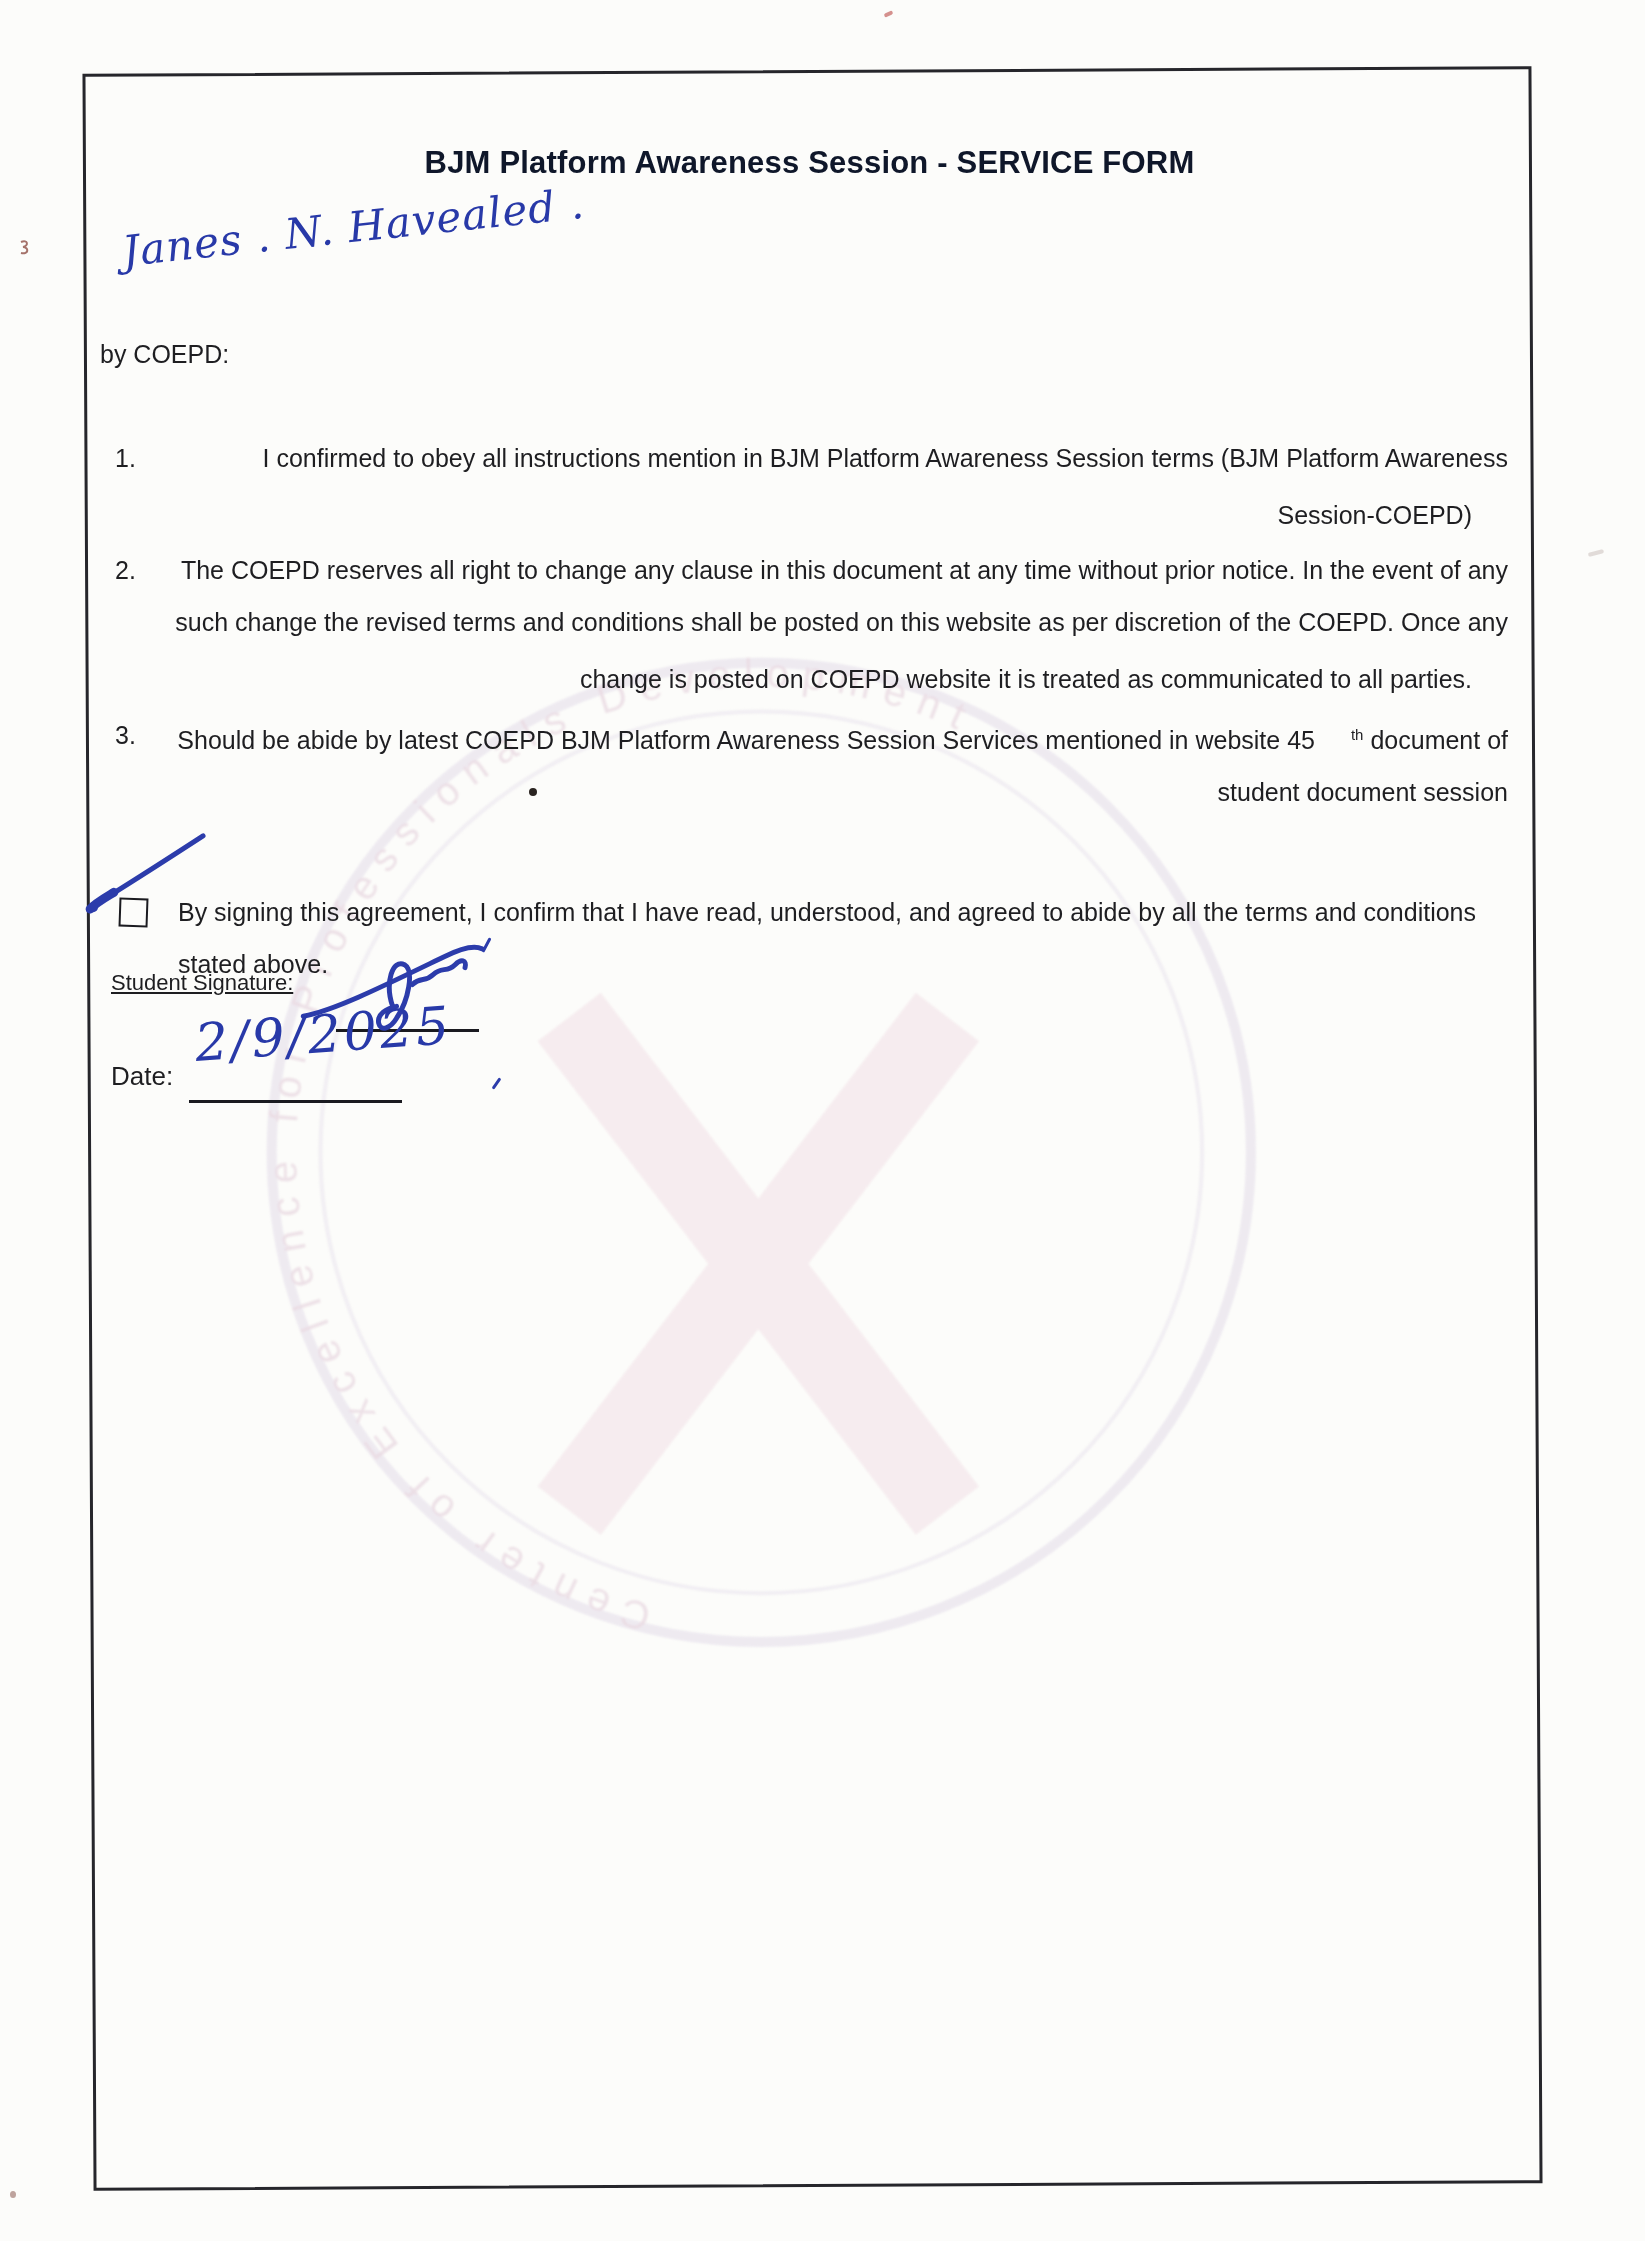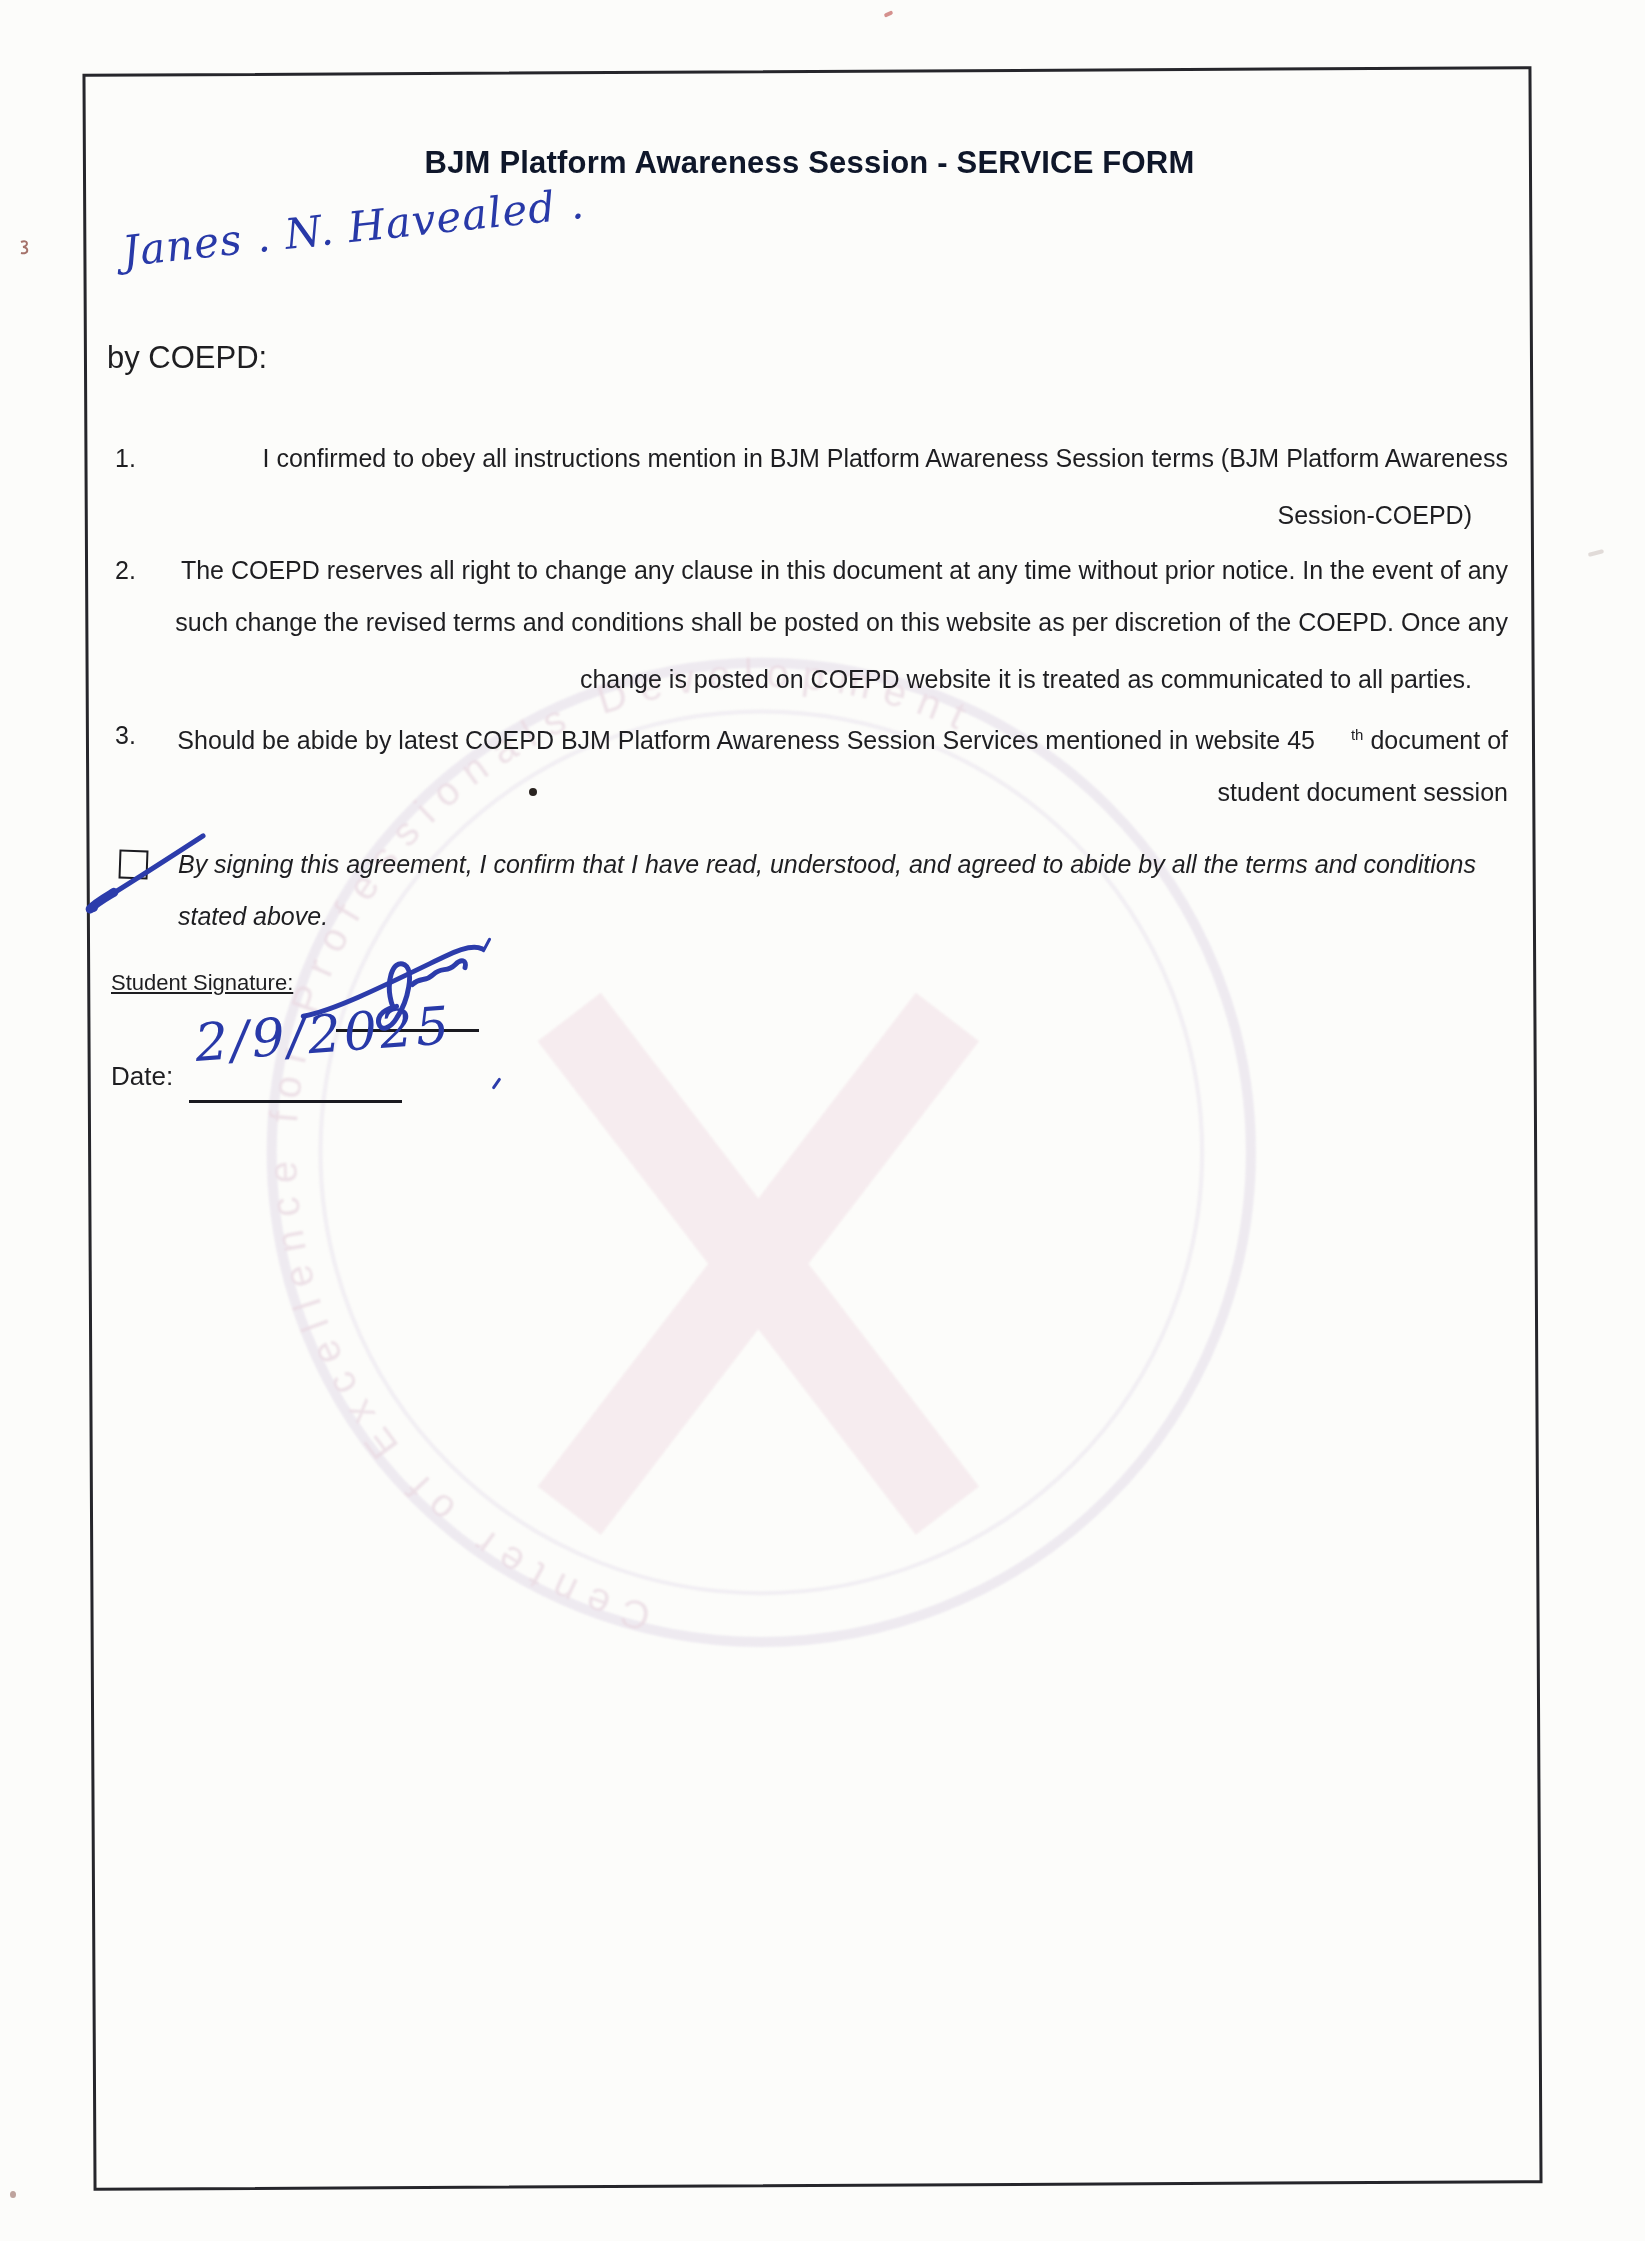--- a/index.html
+++ b/index.html
@@ -19,28 +19,28 @@
   .handwritten{font-family:"DejaVu Serif",serif;font-style:italic;color:#2839a8;}
   .hw-name{
     position:absolute;left:125px;top:227px;font-size:42px;letter-spacing:1px;
     transform:rotate(-6deg);transform-origin:left bottom;white-space:nowrap;
   }
   .intro-l1{position:absolute;left:109px;top:281px;font-size:25px;white-space:nowrap;}
   .name-gap{
     display:inline-block;width:195px;height:26px;border-bottom:3px solid #17171c;
     vertical-align:-6px;margin:0 2px 0 4px;
   }
-  .intro-l2{position:absolute;left:107px;top:340px;font-size:31px;}
+  .intro-l2{position:absolute;left:100px;top:340px;font-size:25px;}
   .terms{position:absolute;left:115px;top:432px;width:1393px;}
   .term{display:flex;margin-bottom:3px;}
   .term-num{width:56px;flex:none;font-size:25px;line-height:52px;}
   .term-text{width:1348px;font-size:25px;line-height:52px;text-align:right;}
   .term-text sup{font-size:15px;margin-left:36px;}
   .stray-dot{position:absolute;left:529px;top:788px;width:8px;height:8px;border-radius:50%;background:#2a2420;}
-  .agree{position:absolute;left:115px;top:838px;width:1413px;display:flex;font-style:italic;}
+  .agree{position:absolute;left:115px;top:886px;width:1413px;display:flex;}
   .checkbox{
     flex:none;width:25px;height:25px;border:2.5px solid #1b1b20;
     margin:12px 30px 0 4px;transform:rotate(2deg);background:transparent;
   }
   .agree-text{font-size:25px;line-height:52px;width:1348px;}
   .ink-svg{position:absolute;pointer-events:none;}
   .sig-label{position:absolute;left:111px;top:970px;font-size:22px;text-decoration:underline;}
   .sig-line{position:absolute;left:336px;top:1029px;width:143px;border-top:3px solid #1a1a20;}
   .date-label{position:absolute;left:111px;top:1061px;font-size:26px;text-align:right;}
   .date-line{position:absolute;left:189px;top:1100px;width:213px;border-top:3px solid #1a1a20;}

